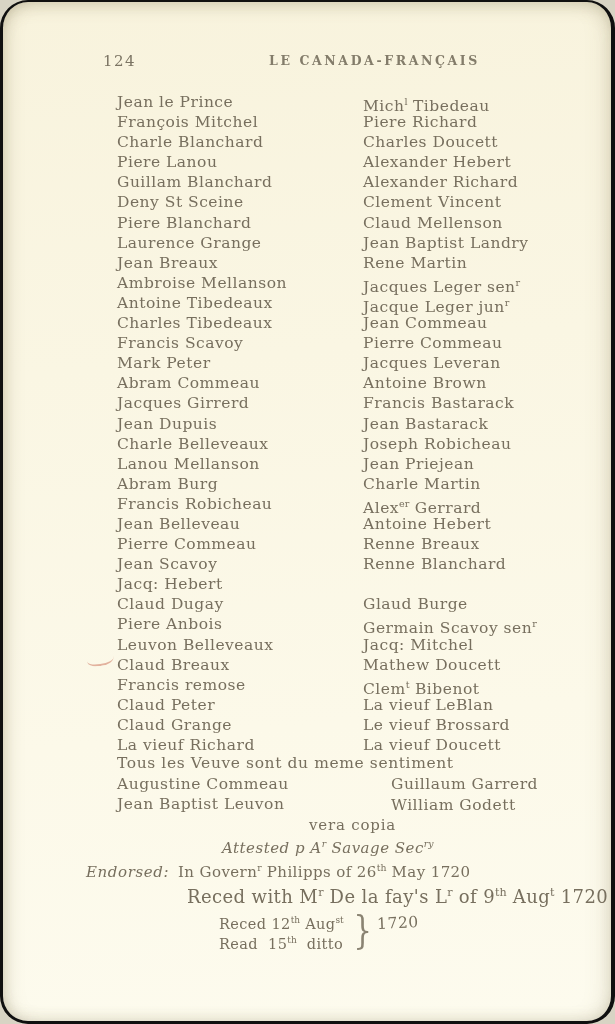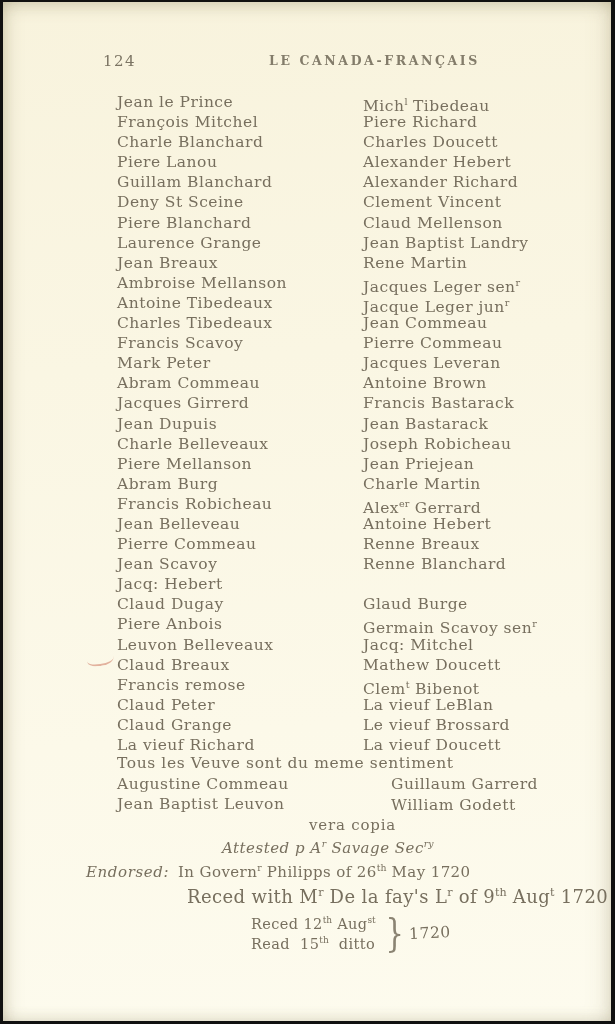--- a/index.html
+++ b/index.html
@@ -10,20 +10,21 @@
     background:linear-gradient(175deg,#f8f3dd 0%,#faf6e3 35%,#fcf9e9 70%,#fdfbee 100%);
     border-style:solid;border-color:#101010;
     border-width:2px 4px 3px 3px;
     overflow:hidden;
     font-family:"DejaVu Serif","Liberation Serif",serif;
     color:#776f5e;
     box-shadow:inset 10px 0 20px -10px rgba(130,118,84,.35),
                inset -12px 0 24px -12px rgba(130,118,84,.28),
                inset 0 10px 20px -10px rgba(130,118,84,.30),
                inset 0 -8px 18px -10px rgba(140,130,95,.20);
+    border-radius:28px;
   }
   .pageno{
     position:absolute;left:100px;top:50px;
     font-size:15px;letter-spacing:1.5px;color:#7b7463;
   }
   .journal-header{
     position:absolute;left:266px;top:51px;
     font-size:12.5px;font-weight:bold;letter-spacing:2.6px;
     color:#837c6a;white-space:nowrap;
   }
@@ -42,21 +43,21 @@
   .sig.r1{left:388px;top:773px;}
   .sig.l2{left:114px;top:793px;}
   .sig.r2{left:388px;top:794px;}
   .vera-copia{position:absolute;left:306px;top:814px;font-size:15px;letter-spacing:.8px;}
   .attested-line{position:absolute;left:219px;top:836px;font-size:15px;letter-spacing:.5px;white-space:nowrap;font-style:italic;}
   .endorsed-line1{position:absolute;left:83px;top:860px;font-size:15px;letter-spacing:.4px;white-space:nowrap;text-align:center;}
   .endorsed-label{font-style:italic;margin-right:9px;letter-spacing:.6px;}
   .endorsed-line2{position:absolute;left:184px;top:884px;font-size:18px;letter-spacing:.4px;white-space:nowrap;}
   .received-block{
     position:absolute;left:216px;top:910px;
-    display:flex;align-items:center;margin-left:32px;
+    display:flex;align-items:flex-start;
   }
   .recv-lines{display:flex;flex-direction:column;}
   .recv-line{font-size:14.5px;line-height:16.5px;letter-spacing:.4px;white-space:nowrap;}
   .recv-line.second{word-spacing:5px;}
   .brace-glyph{
     font-size:40px;font-weight:200;color:#8a8372;
     transform:scaleX(.72);margin:0 2px 0 6px;line-height:34px;
   }
   .received-year{font-size:15.5px;letter-spacing:.6px;transform:rotate(-2.5deg);margin-top:2px;}
   .stain-mark{
@@ -141,21 +142,21 @@
       </div>
       <div class="name-row">
         <div class="name-cell left">Jean Dupuis</div>
         <div class="name-cell right">Jean Bastarack</div>
       </div>
       <div class="name-row">
         <div class="name-cell left">Charle Belleveaux</div>
         <div class="name-cell right">Joseph Robicheau</div>
       </div>
       <div class="name-row">
-        <div class="name-cell left">Piere Mellanson</div>
+        <div class="name-cell left">Lanou Mellanson</div>
         <div class="name-cell right">Jean Priejean</div>
       </div>
       <div class="name-row">
         <div class="name-cell left">Abram Burg</div>
         <div class="name-cell right">Charle Martin</div>
       </div>
       <div class="name-row">
         <div class="name-cell left">Francis Robicheau</div>
         <div class="name-cell right">Alex<sup>er</sup> Gerrard</div>
       </div>

